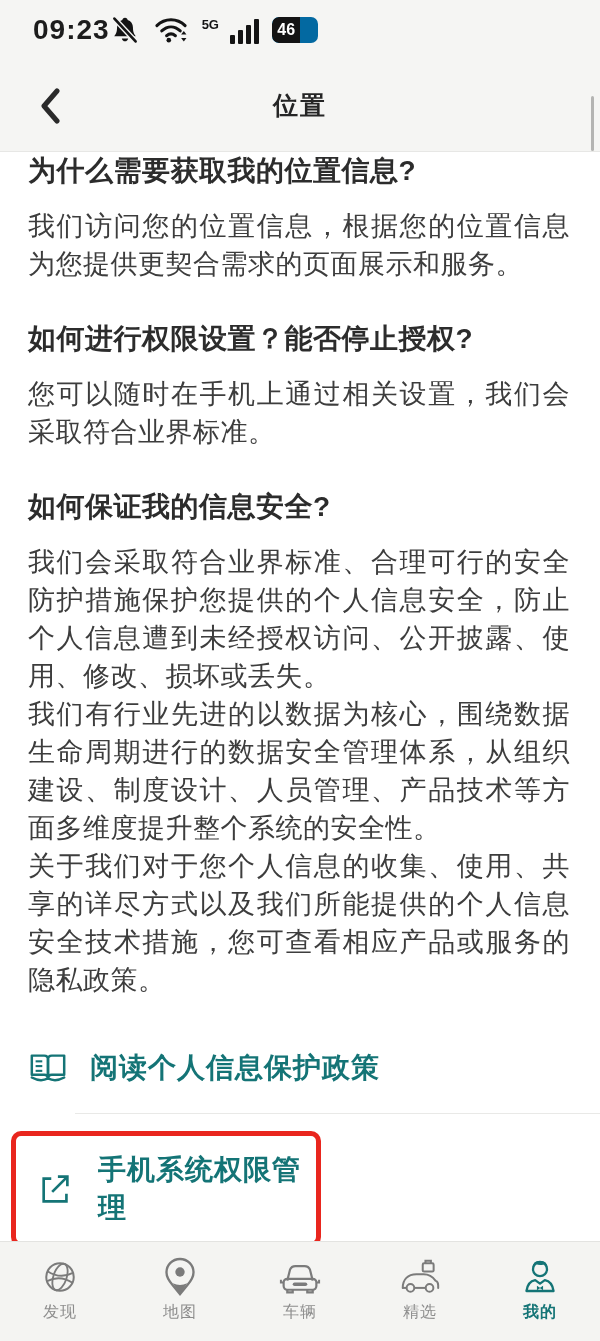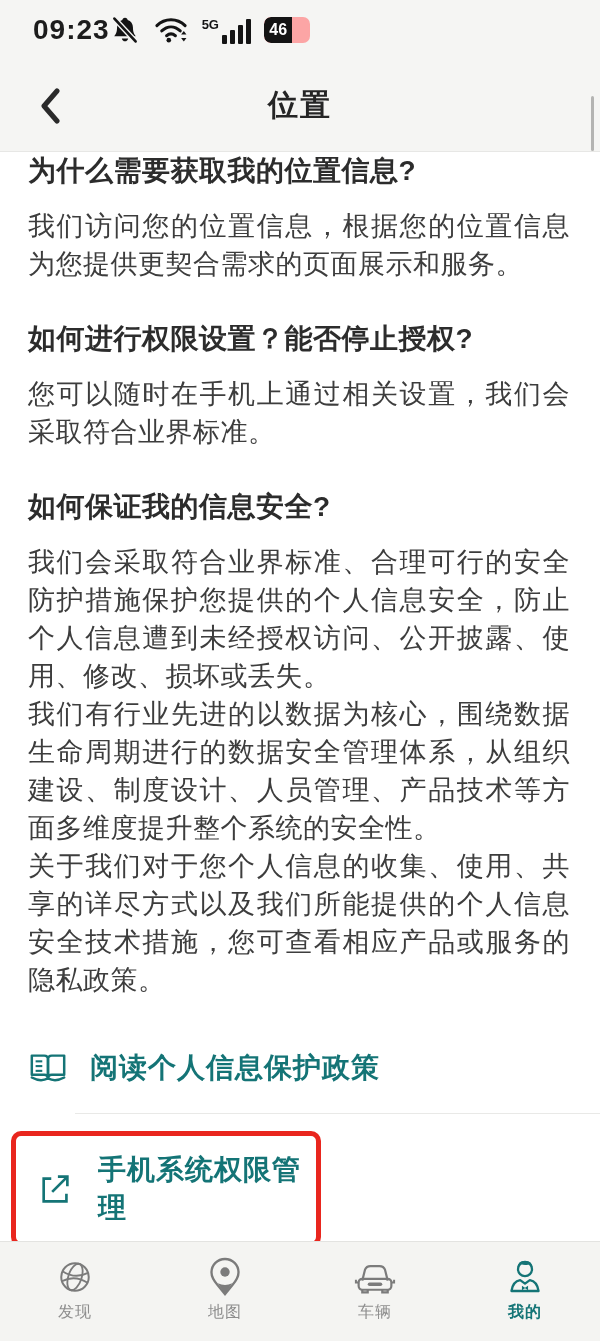--- a/index.html
+++ b/index.html
@@ -11,35 +11,35 @@
     color:#2d2d2d;
   }
   
   .top-chrome { position:absolute; top:0; left:0; right:0; height:152px;
     background:#f5f5f3; border-bottom:1px solid #e7e7e5; }
   .status-bar { position:relative; height:60px; display:flex; align-items:center;
     justify-content:flex-start; padding:0 22px 0 33px; }
   .time { font-size:28px; font-weight:bold; color:#1c1c1c; letter-spacing:1px; }
   .status-icons { display:flex; align-items:center; gap:13px; }
   .battery { position:relative; width:46px; height:26px; border-radius:7px;
-    background:#fca5a5; overflow:hidden; display:flex; }
+    background:#0369a1; overflow:hidden; display:flex; }
   .battery-fill { width:62%; height:100%; background:#141414; border-radius:7px 0 0 7px;
     display:flex; align-items:center; justify-content:center; }
   .battery-fill span { color:#fff; font-size:16px; font-weight:bold; }
-  .sig-wrap { display:flex; align-items:flex-end; gap:2px; height:28px; }
+  .sig-wrap { display:flex; align-items:flex-end; gap:10px; height:28px; }
   .sig-5g { font-size:13px; font-weight:bold; color:#141414; line-height:1; margin-right:1px; align-self:flex-start; margin-top:2px;}
   .bars { display:flex; align-items:flex-end; gap:3px; }
   .bars i { display:block; width:5px; background:#141414; border-radius:1px; }
   
   .header { position:relative; height:91px; }
   .back-btn { position:absolute; left:30px; top:24px; width:40px; height:44px;
     display:flex; align-items:center; justify-content:center; cursor:pointer; }
   .page-title { position:absolute; left:0; right:0; top:0; height:91px;
     display:flex; align-items:center; justify-content:center;
-    font-size:30px; font-weight:bold; color:#252525; letter-spacing:2px; }
+    font-size:25px; font-weight:bold; color:#252525; letter-spacing:2px; }
   .scroll-thumb { position:absolute; right:6px; top:96px; width:3px; height:55px;
     background:#b4b4b2; border-radius:2px; }
   
   .content { position:absolute; top:153px; left:0; right:0; padding:0 30px 0 28px; }
   .q-heading { font-size:28px; font-weight:bold; color:#2c2c2c; line-height:36px;
     letter-spacing:0.5px; }
   .q-heading.first { }
   .q-heading.next { margin-top:38px; }
   .q-body { margin-top:18px; font-size:27px; line-height:38px; color:#3d3d3d;
     letter-spacing:0.5px; text-align:justify; }
@@ -201,20 +201,34 @@
           <rect x="6" y="24" width="36" height="12" rx="4" fill="none" stroke="#7b7b7b" stroke-width="2.4"></rect>
           <rect x="16" y="28" width="16" height="4" rx="2" fill="#7b7b7b"></rect>
           <path d="M6 28 H3 v-3" fill="none" stroke="#7b7b7b" stroke-width="2.2"></path>
           <path d="M42 28 h3 v-3" fill="none" stroke="#7b7b7b" stroke-width="2.2"></path>
           <path d="M10 36 v3 h6 v-3 M32 36 v3 h6 v-3" fill="none" stroke="#7b7b7b" stroke-width="2.4"></path>
         </svg>
       </span>
       <span class="t-label">车辆</span>
     </div>
 
+    <div class="tab">
+      <span class="t-icon">
+        <svg width="44" height="40" viewBox="0 0 48 44">
+          <rect x="27" y="7" width="12" height="9" rx="1.5" fill="none" stroke="#7b7b7b" stroke-width="2.2"></rect>
+          <path d="M30 7 v-3 h6 v3" fill="none" stroke="#7b7b7b" stroke-width="2.2"></path>
+          <path d="M5 34 q0 -7 4 -11 q4 -4 11 -4 h8 q8 0 13 7 q3 1 3 5 v3" fill="none" stroke="#7b7b7b" stroke-width="2.2" stroke-linecap="round"></path>
+          <line x1="5" y1="34" x2="9" y2="34" stroke="#7b7b7b" stroke-width="2.2"></line>
+          <line x1="18" y1="34" x2="30" y2="34" stroke="#7b7b7b" stroke-width="2.2"></line>
+          <circle cx="13.5" cy="34" r="4.2" fill="none" stroke="#7b7b7b" stroke-width="2.2"></circle>
+          <circle cx="34.5" cy="34" r="4.2" fill="none" stroke="#7b7b7b" stroke-width="2.2"></circle>
+        </svg>
+      </span>
+      <span class="t-label">精选</span>
+    </div>
 
     <div class="tab active">
       <span class="t-icon">
         <svg width="42" height="42" viewBox="0 0 48 48">
           <circle cx="24" cy="15" r="8" fill="none" stroke="#147476" stroke-width="2.6"></circle>
           <path d="M15.8 13.5 q-0.5 -8 8.2 -8 q8.7 0 8.2 8 q-1 -3.5 -3.5 -4.2 q-5 2.2 -9.4 -0.3 q-2.5 1 -3.5 4.5 z" fill="#147476"></path>
           <path d="M8.5 40 q1.5 -11 10 -12.5 l5.5 4 l5.5 -4 q8.5 1.5 10 12.5 z" fill="none" stroke="#147476" stroke-width="2.6" stroke-linejoin="round"></path>
           <path d="M20.5 34 l3.5 2.2 l3.5 -2.2 v5 l-3.5 -2.2 l-3.5 2.2 z" fill="#147476"></path>
         </svg>
       </span>

